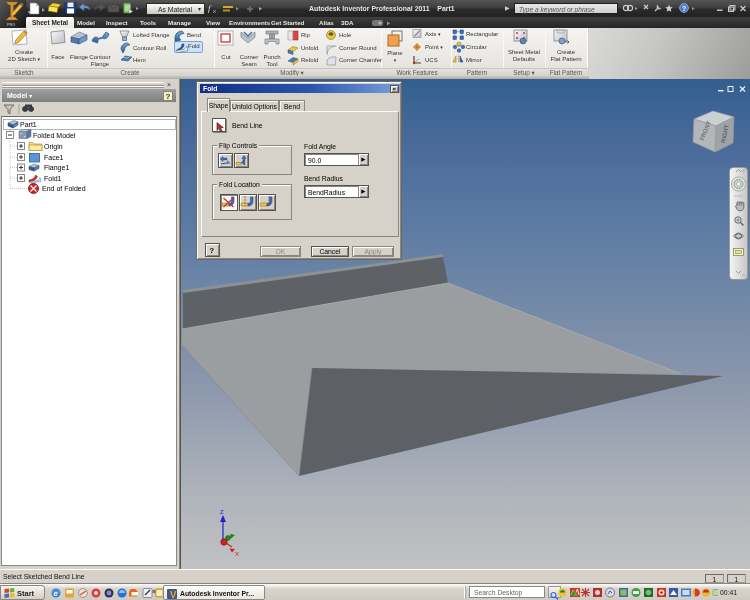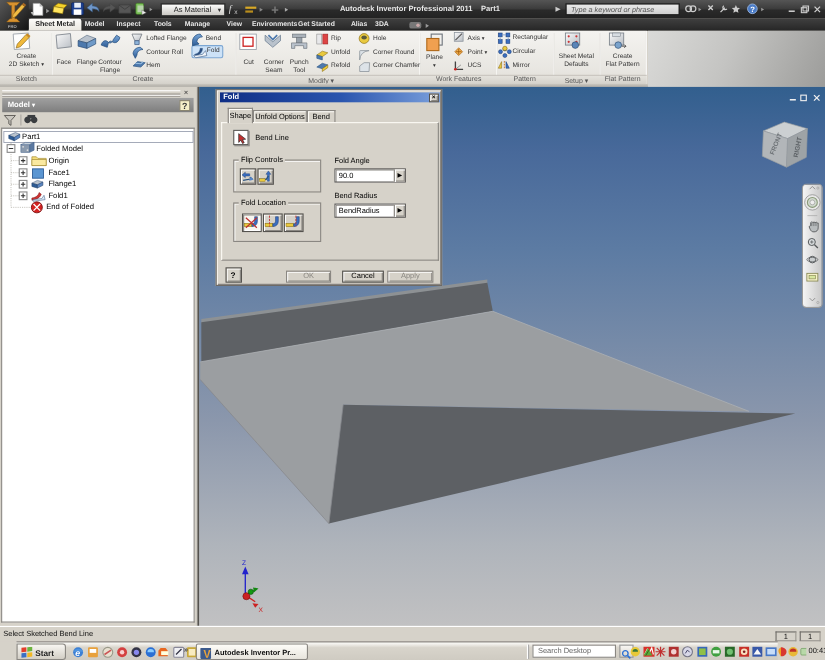--- a/index.html
+++ b/index.html
@@ -60,21 +60,21 @@
   font-size:6.8px; color:#000; text-align:center; }
 .gbox { position:absolute; border:1px solid #8a8782; box-shadow:1px 1px 0 #fff inset; }
 .gbox legend,.glbl { position:absolute; top:-4px; left:4px; background:#d6d2c9; font-size:6.8px; padding:0 2px; }
 .combo { position:absolute; background:#fff; border:1px solid #55534f;
   box-shadow:inset 1px 1px 0 #8a8782; font-size:6.8px; }
 
 
 #statusbar { left:0; top:569px; width:750px; height:14px; background:#d6d2c9;
   border-top:1px solid #fff; font-size:6.8px; color:#111; }
 
-#taskbar { left:15px; top:583px; width:692px; height:17px;
+#taskbar { left:0; top:583px; width:750px; height:17px;
   background:linear-gradient(#fdfcfa, #d8d4cb 30%, #cfcbc2 100%); border-top:1px solid #8a8782; }
 </style></head>
 <body>
 
 <div class="abs" id="titlebar">
 
   <svg class="abs" style="left:28px;top:1px;" width="250" height="15" viewBox="0 0 250 15">
 
     <path d="M2,2 h6 l3,3 v8 h-9 z" fill="#fdfdfd" stroke="#888" stroke-width="0.6"></path>
     <path d="M8,2 l0,3 3,0 z" fill="#bbb"></path>

